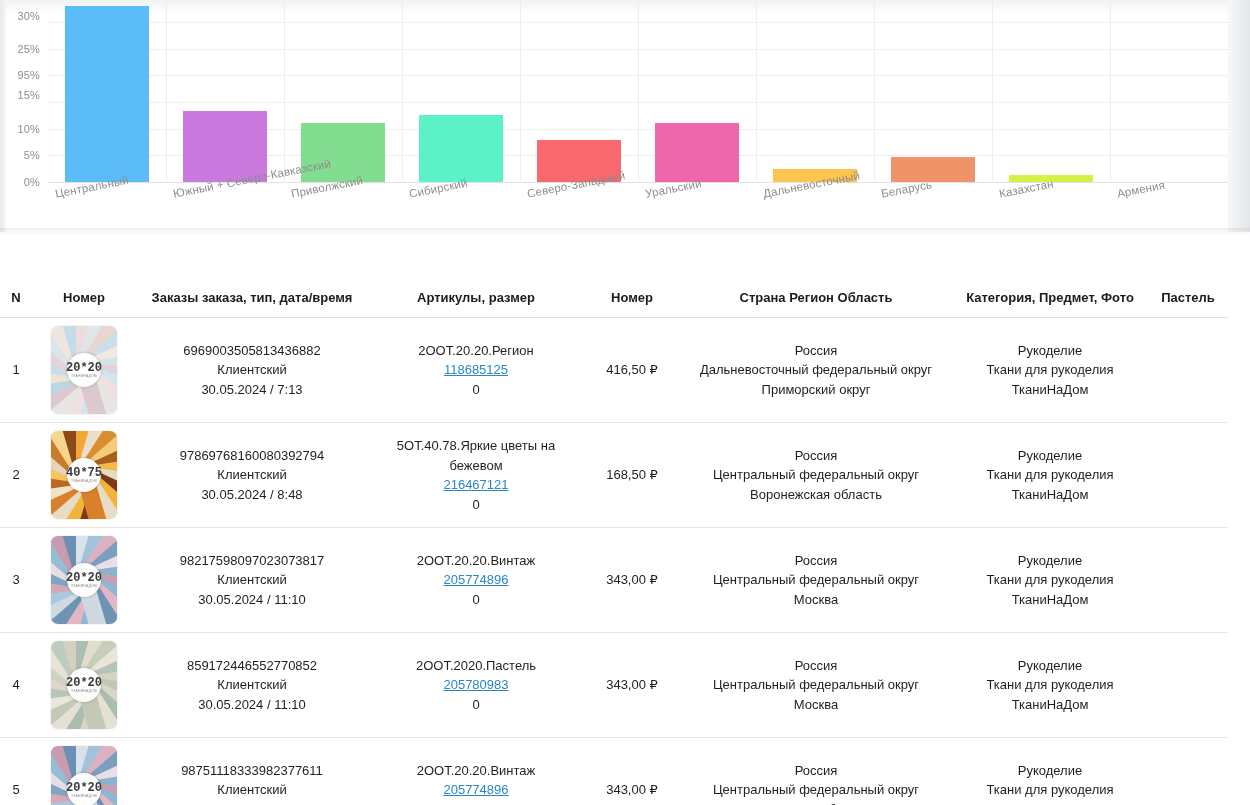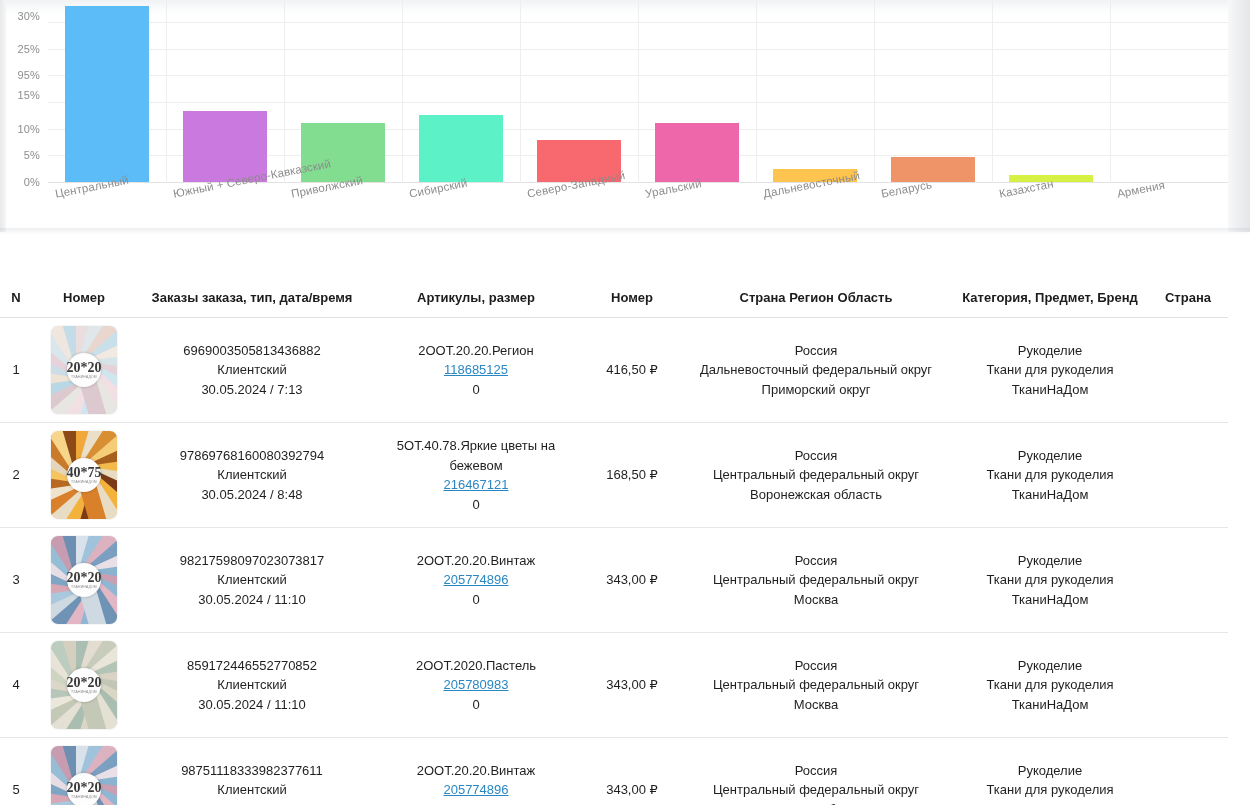--- a/index.html
+++ b/index.html
@@ -189,22 +189,22 @@
     margin-left: -17px; margin-top: -17px;
     border-radius: 50%;
     background: #fdfdfd;
     box-shadow: 0 0 3px rgba(0,0,0,0.25);
     display: flex;
     flex-direction: column;
     align-items: center;
     justify-content: center;
   }
   .thumb .medallion .m1 {
-    font-size: 14px; font-weight: bold; color: #3a3a3a; line-height: 1;
-    font-family: Liberation Serif, serif;
+    font-size: 12px; font-weight: bold; color: #3a3a3a; line-height: 1;
+    font-family: Liberation Mono, monospace;
   }
   .thumb .medallion .m2 {
     font-size: 3.4px; color: #8a8a8a; line-height: 1; margin-top: 1.5px;
     letter-spacing: .2px;
   }
 </style>
 </head>
 <body>
 
 <div id="page">
@@ -284,22 +284,22 @@
         <col class="c-cancel">
     </colgroup>
     <thead>
       <tr>
         <th class="th-n">N</th>
         <th>Номер</th>
         <th>Заказы заказа, тип, дата/время</th>
         <th>Артикулы, размер</th>
         <th>Номер</th>
         <th>Страна Регион Область</th>
-        <th>Категория, Предмет, Бренд</th>
-        <th>Страна</th>
+        <th>Категория, Предмет, Фото</th>
+        <th>Пастель</th>
       </tr>
     </thead>
     <tbody id="tbody">
         <tr>
           <td class="cell-n">1</td>
           <td>
             <div class="thumb">
               <div class="fan">
                 <i style="background: rgb(207, 230, 239); transform: rotate(0deg);"></i>
                 <i style="background: rgb(242, 223, 227); transform: rotate(16.3636deg);"></i>

